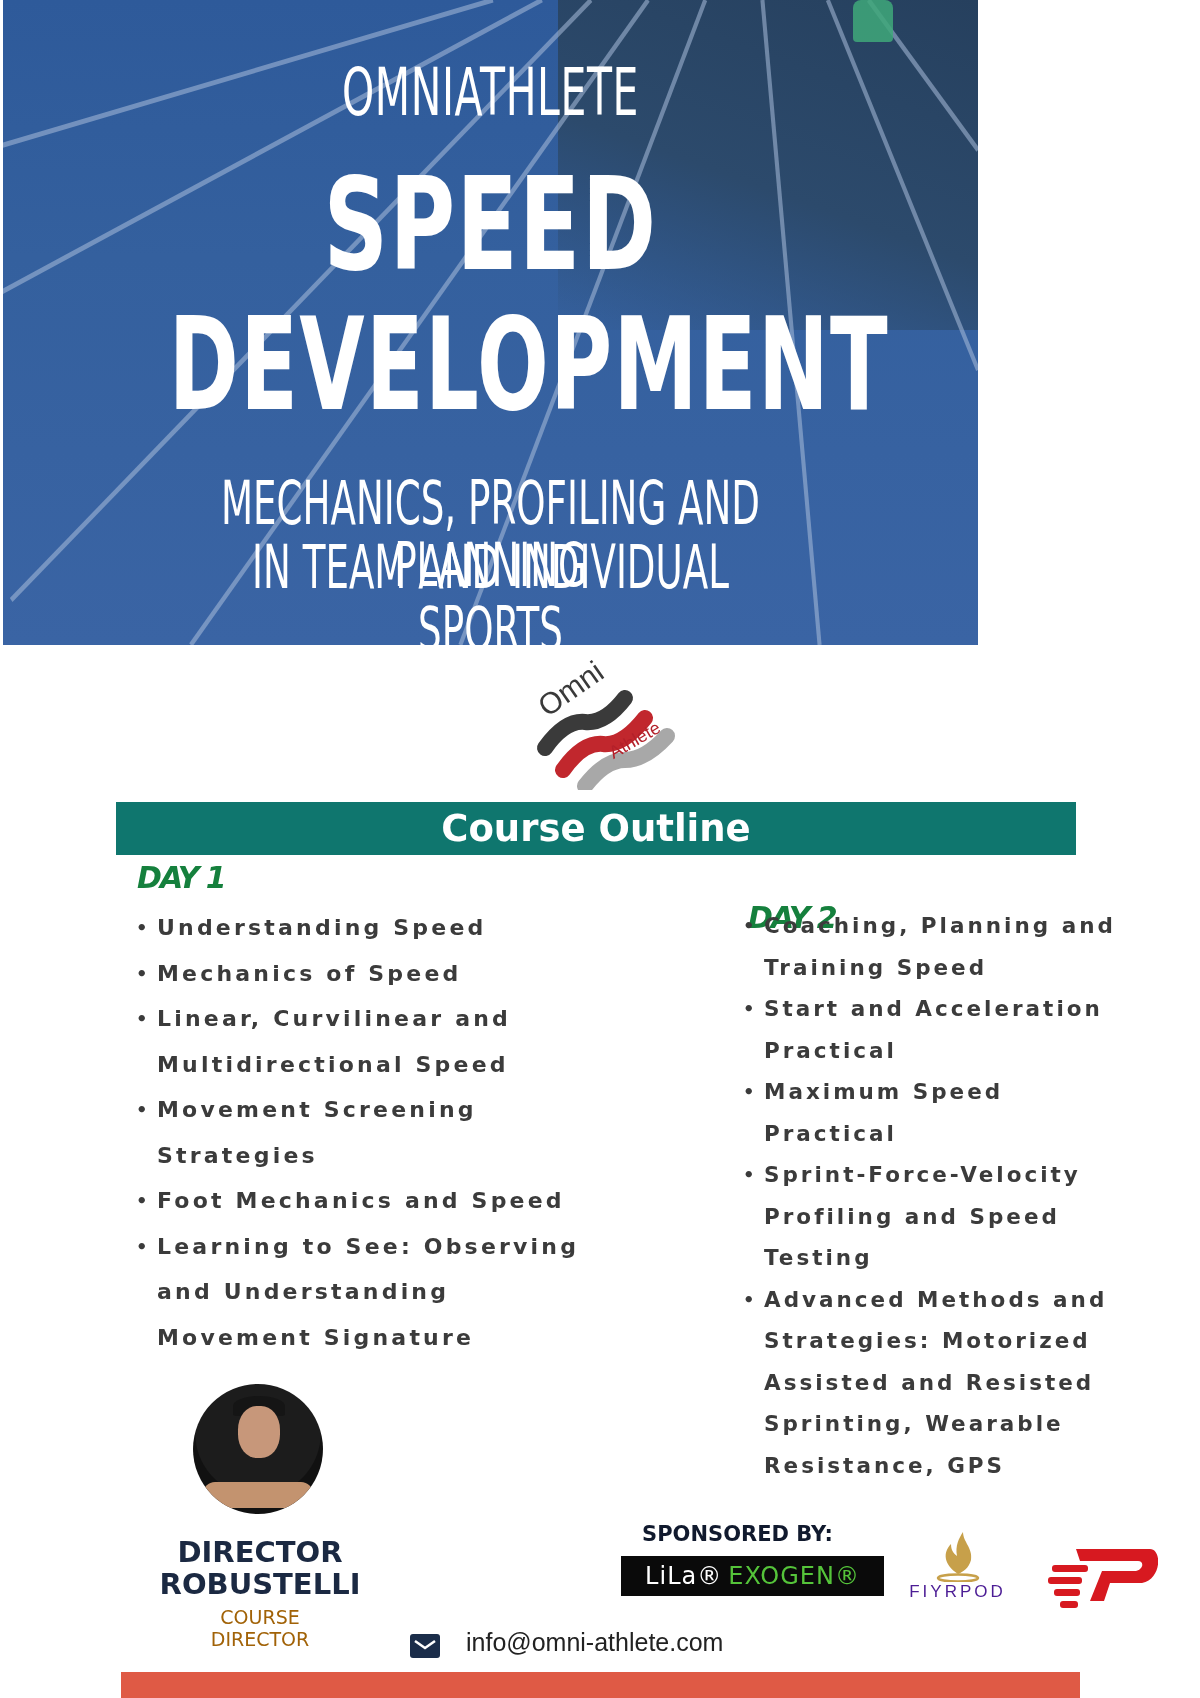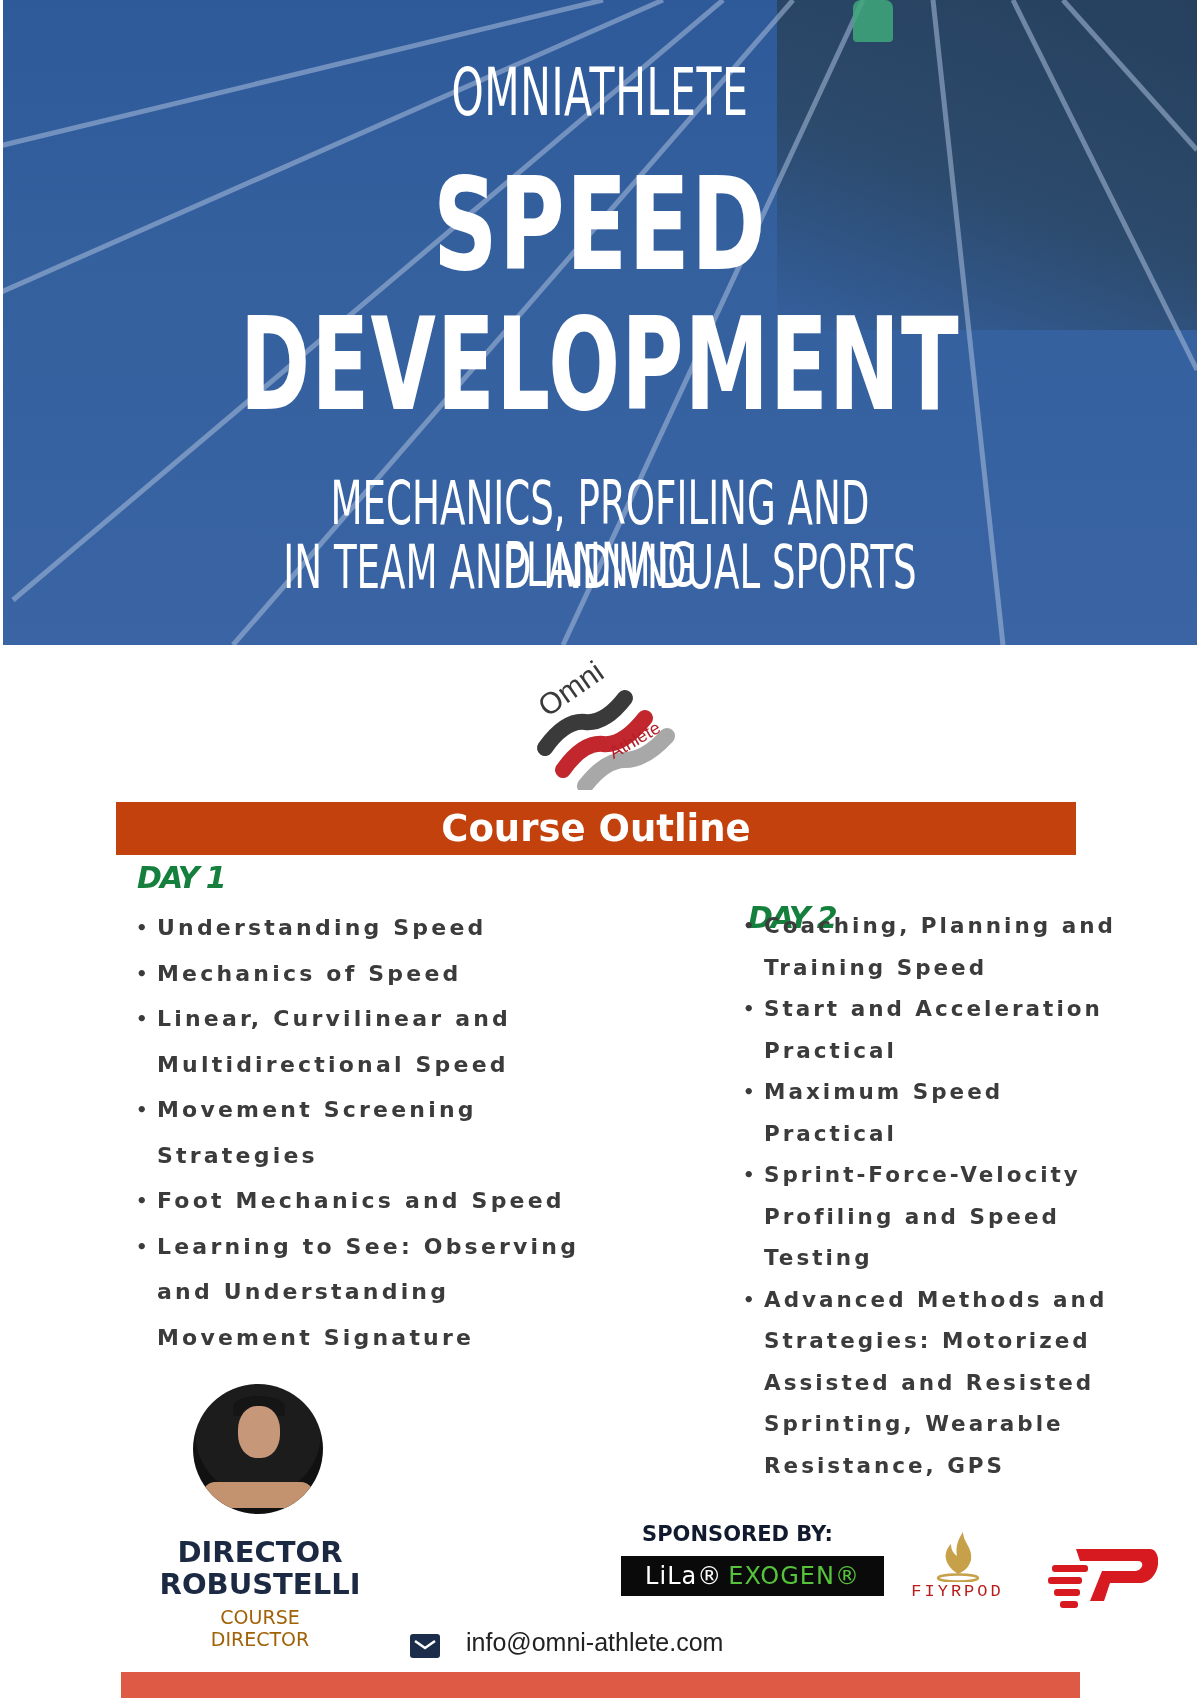--- a/index.html
+++ b/index.html
@@ -1,21 +1,21 @@
 <!DOCTYPE html>
 <html><head>
 <meta charset="utf-8">
 <style>
   * { margin: 0; padding: 0; box-sizing: border-box; }
   html, body { width: 1200px; height: 1698px; background: #ffffff; overflow: hidden; }
   body { position: relative; font-family: "Liberation Sans", sans-serif; }
 
   
   .hero {
-    position: absolute; left: 3px; top: 0; width: 1194px; height: 645px;
+    position: absolute; left: 3px; top: 0; width: 975px; height: 645px;
     background: linear-gradient(180deg, #2e5a9a 0%, #34609e 40%, #3a64a4 100%);
     overflow: hidden;
   }
   .hero .dark-corner {
     position: absolute; right: 0; top: 0; width: 420px; height: 330px;
     background: linear-gradient(200deg, #26405e 0%, #2c4a6c 55%, rgba(46,90,154,0) 100%);
   }
   .hero svg.lanes { position: absolute; left: 0; top: 0; width: 100%; height: 100%; }
   .hero .athlete {
     position: absolute; left: 850px; top: 0; width: 40px; height: 42px;
@@ -49,21 +49,21 @@
     transform: rotate(-35deg); font-family: "Liberation Sans", sans-serif;
   }
   .logo .word-athlete {
     position: absolute; left: 82px; top: 70px; font-size: 18px; color: #b3202a;
     transform: rotate(-30deg); font-family: "Liberation Sans", sans-serif;
   }
 
   
   .outline-bar {
     position: absolute; left: 116px; top: 802px; width: 960px; height: 53px;
-    background: #c2410c; color: #fff; text-align: center;
+    background: #0f766e; color: #fff; text-align: center;
     font-family: "DejaVu Sans", sans-serif; font-weight: 700; font-size: 37px; line-height: 53px;
   }
 
   .day-head {
     position: absolute; font-family: "DejaVu Sans", sans-serif; font-weight: 700; font-style: italic;
     font-size: 30px; color: #15803d; letter-spacing: -2px; line-height: 40px;
   }
   .day1-head { left: 137px; top: 858px; }
   .day2-head { left: 748px; top: 898px; }
 
@@ -109,21 +109,21 @@
     display: flex; align-items: center; justify-content: center; gap: 6px;
     font-family: "DejaVu Sans", sans-serif; font-size: 24px; letter-spacing: 1px;
   }
   .lila-logo .lila { color: #ffffff; }
   .lila-logo .exogen { color: #55c43a; }
   .fiyrpod {
     position: absolute; left: 895px; top: 1530px; width: 125px; height: 80px; text-align: center;
   }
   .fiyrpod svg { display: block; margin: 0 auto; }
   .fiyrpod .fiyr-text {
-    font-family: Liberation Mono, monospace; font-size: 17px; letter-spacing: 3px; color: #b91c1c;
+    font-family: Liberation Sans, sans-serif; font-size: 17px; letter-spacing: 3px; color: #4c1d95;
   }
   .tp-logo { position: absolute; left: 1046px; top: 1543px; width: 112px; height: 74px; }
 
   
   .mail-icon { position: absolute; left: 410px; top: 1634px; width: 30px; height: 24px; }
   .email {
     position: absolute; left: 466px; top: 1628px;
     font-family: Liberation Sans, sans-serif; font-size: 25px; color: #222;
   }
   .footer-bar { position: absolute; left: 121px; top: 1672px; width: 959px; height: 26px; background: #df5a45; }

